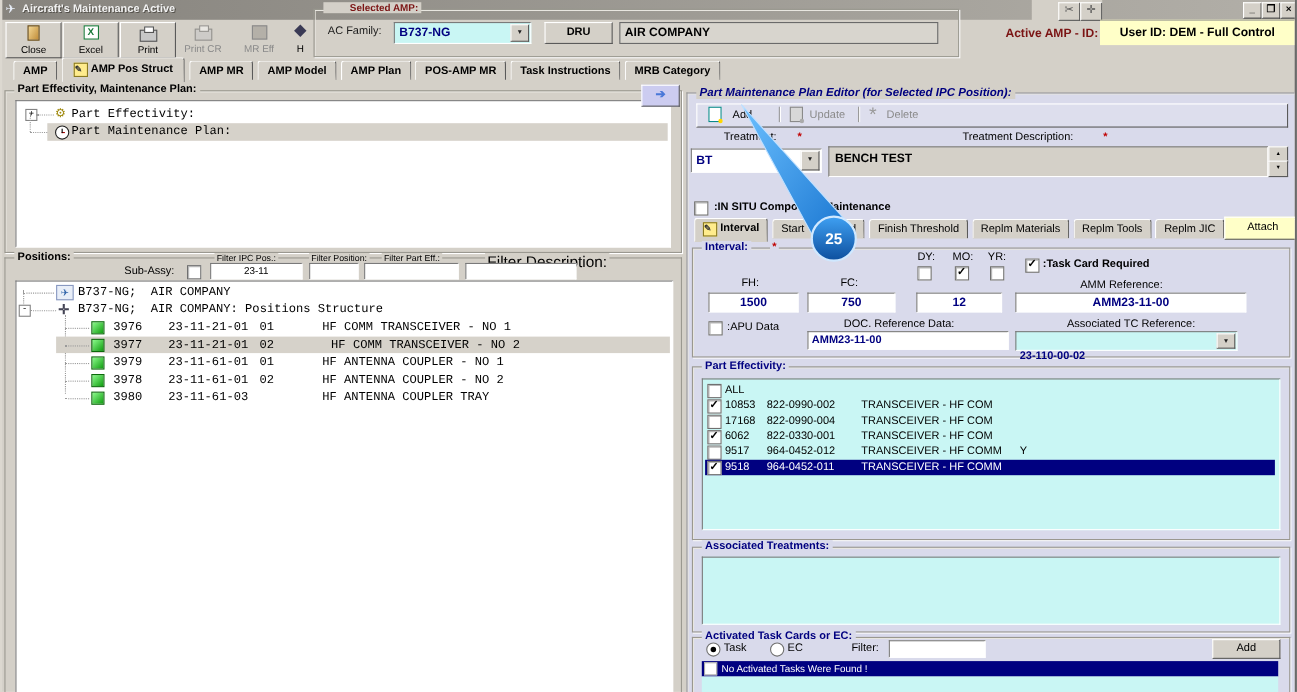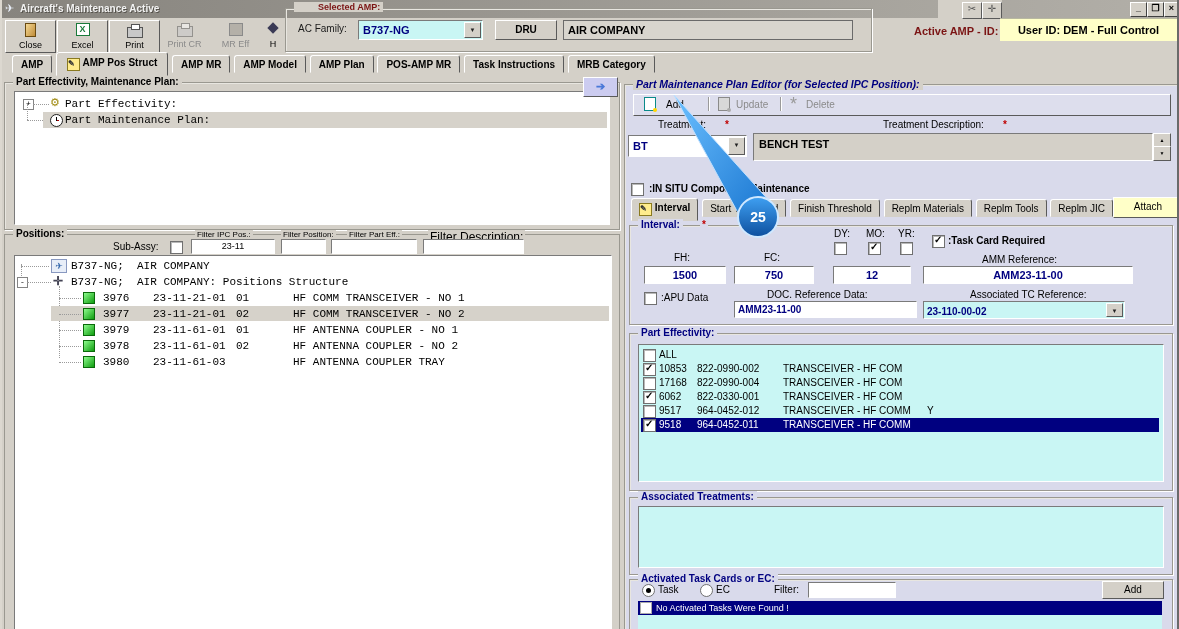--- a/index.html
+++ b/index.html
@@ -160,21 +160,21 @@
       <span style="color:#4a78d8;font-weight:bold;font-size:11px;line-height:17px;">➔</span>
     </div>
   </div>
 
   <div class="abs etched" style="left:2px;top:234px;width:614px;height:395px;border-bottom:none;box-shadow:none;">
     <span class="grouplbl" style="background:#d4d0c8;font-size:10px;">Positions:</span>
 
     <span class="abs" style="left:190px;top:-5px;font-size:8px;background:#d4d0c8;padding:0 2px;">Filter IPC Pos.:</span>
     <span class="abs" style="left:276px;top:-5px;font-size:8px;background:#d4d0c8;padding:0 2px;">Filter Position:</span>
     <span class="abs" style="left:342px;top:-5px;font-size:8px;background:#d4d0c8;padding:0 2px;">Filter Part Eff.:</span>
-    <span class="abs" style="left:423px;top:-5px;font-size:12px;background:#d4d0c8;padding:0 2px;">Filter Description:</span>
+    <span class="abs" style="left:436px;top:-5px;font-size:14px;background:#d4d0c8;padding:0 2px;">Filter Description:</span>
 
     <span class="abs" style="left:108px;top:6px;font-size:10px;">Sub-Assy:</span>
     <span class="cb" style="left:165px;top:6px;"></span>
     <div class="abs sunken" style="left:186px;top:4px;width:82px;height:13px;text-align:center;">
       <span style="font-size:9px;line-height:13px;">23-11</span>
     </div>
     <div class="abs sunken" style="left:276px;top:4px;width:43px;height:13px;">
       <span style="font-size:9px;"></span>
     </div>
     <div class="abs sunken" style="left:326px;top:4px;width:84px;height:13px;">
@@ -208,21 +208,21 @@
         <span class="abs mono" style="left:102px;top:2px;font-size:11px;">23-11-21-01</span>
         <span class="abs mono" style="left:185px;top:2px;font-size:11px;">01</span>
         <span class="abs mono" style="left:242px;top:2px;font-size:11px;">HF COMM TRANSCEIVER - NO 1</span>
       </div>
       <div class="abs hl" style="left:36px;top:50px;width:558px;height:15px;">
         <span class="dot-h" style="left:8px;top:8px;width:22px;"></span>
         <span class="cube" style="left:32px;top:2px;"></span>
         <span class="abs mono" style="left:52px;top:2px;font-size:11px;">3977</span>
         <span class="abs mono" style="left:102px;top:2px;font-size:11px;">23-11-21-01</span>
         <span class="abs mono" style="left:185px;top:2px;font-size:11px;">02</span>
-        <span class="abs mono" style="left:242px;top:2px;font-size:11px;">HF COMM TRANSCEIVER - NO 2</span>
+        <span class="abs mono" style="left:250px;top:2px;font-size:11px;">HF COMM TRANSCEIVER - NO 2</span>
       </div>
       <div class="abs" style="left:36px;top:66px;width:558px;height:15px;">
         <span class="dot-h" style="left:8px;top:8px;width:22px;"></span>
         <span class="cube" style="left:32px;top:2px;"></span>
         <span class="abs mono" style="left:52px;top:2px;font-size:11px;">3979</span>
         <span class="abs mono" style="left:102px;top:2px;font-size:11px;">23-11-61-01</span>
         <span class="abs mono" style="left:185px;top:2px;font-size:11px;">01</span>
         <span class="abs mono" style="left:242px;top:2px;font-size:11px;">HF ANTENNA COUPLER - NO 1</span>
       </div>
       <div class="abs" style="left:36px;top:82px;width:558px;height:15px;">
@@ -259,21 +259,21 @@
       </div>
       <span class="abs" style="left:146px;top:2px;height:14px;border-left:1px solid #9a9a9a;border-right:1px solid #fff;"></span>
       <div class="abs" style="left:154px;top:2px;width:70px;height:15px;color:#8a8a8a;">
         <span class="abs" style="left:2px;top:-3px;font-size:18px;color:#9a9a9a;">*</span>
         <span class="abs" style="left:18px;top:2px;font-size:10px;">Delete</span>
       </div>
     </div>
 
     <span class="abs" style="left:33px;top:34px;font-size:10px;">Treatment:</span>
     <span class="abs red" style="left:100px;top:34px;">*</span>
-    <span class="abs" style="left:258px;top:34px;font-size:10px;">Treatment Description:</span>
+    <span class="abs" style="left:250px;top:34px;font-size:10px;">Treatment Description:</span>
     <span class="abs red" style="left:378px;top:34px;">*</span>
 
     <div class="abs sunken" style="left:3px;top:50px;width:117px;height:20px;">
       <span class="abs navy" style="left:4px;top:4px;font-size:11px;font-weight:bold;">BT</span>
       <span class="ddbtn">▼</span>
     </div>
     <div class="abs sunken" style="left:128px;top:48px;width:398px;height:26px;background:#d4d0c8;">
       <span class="abs" style="left:5px;top:4px;font-size:11px;font-weight:bold;">BENCH TEST</span>
     </div>
     <div class="abs raised" style="left:528px;top:48px;width:16px;height:13px;text-align:center;font-size:5px;line-height:12px;">▲</div>
@@ -317,21 +317,21 @@
       <div class="val-input" style="left:104px;top:40px;width:78px;height:16px;line-height:16px;">750</div>
       <div class="val-input" style="left:203px;top:40px;width:76px;height:16px;line-height:16px;">12</div>
       <div class="val-input" style="left:293px;top:40px;width:208px;height:16px;line-height:16px;">AMM23-11-00</div>
 
       <span class="cb" style="left:14px;top:66px;"></span>
       <span class="abs" style="left:31px;top:66px;font-size:10px;">:APU Data</span>
       <span class="abs" style="left:137px;top:63px;font-size:10px;">DOC. Reference Data:</span>
       <div class="val-input" style="left:104px;top:75px;width:178px;height:15px;line-height:15px;text-align:left;padding-left:3px;font-size:10px;">AMM23-11-00</div>
       <span class="abs" style="left:340px;top:63px;font-size:10px;">Associated TC Reference:</span>
       <div class="abs sunken cyanbox" style="left:293px;top:75px;width:200px;height:16px;">
-        <span class="abs navy" style="left:3px;top:4px;font-size:10px;font-weight:bold;">23-110-00-02</span>
+        <span class="abs navy" style="left:3px;top:16px;font-size:10px;font-weight:bold;">23-110-00-02</span>
         <span class="ddbtn">▼</span>
       </div>
     </div>
 
     <div class="abs etched" style="left:4px;top:248px;width:542px;height:156px;background:#d9daeb;">
       <span class="grouplbl navy" style="background:#d9daeb;font-size:10px;">Part Effectivity:</span>
       <div class="abs sunken cyanbox" style="left:8px;top:10px;width:524px;height:136px;">
         <div class="abs" style="left:2px;top:3px;width:518px;height:14px;">
           <span class="cb" style="left:2px;top:1px;"></span>
           <span class="abs" style="left:18px;top:1px;font-size:10px;">ALL</span>

